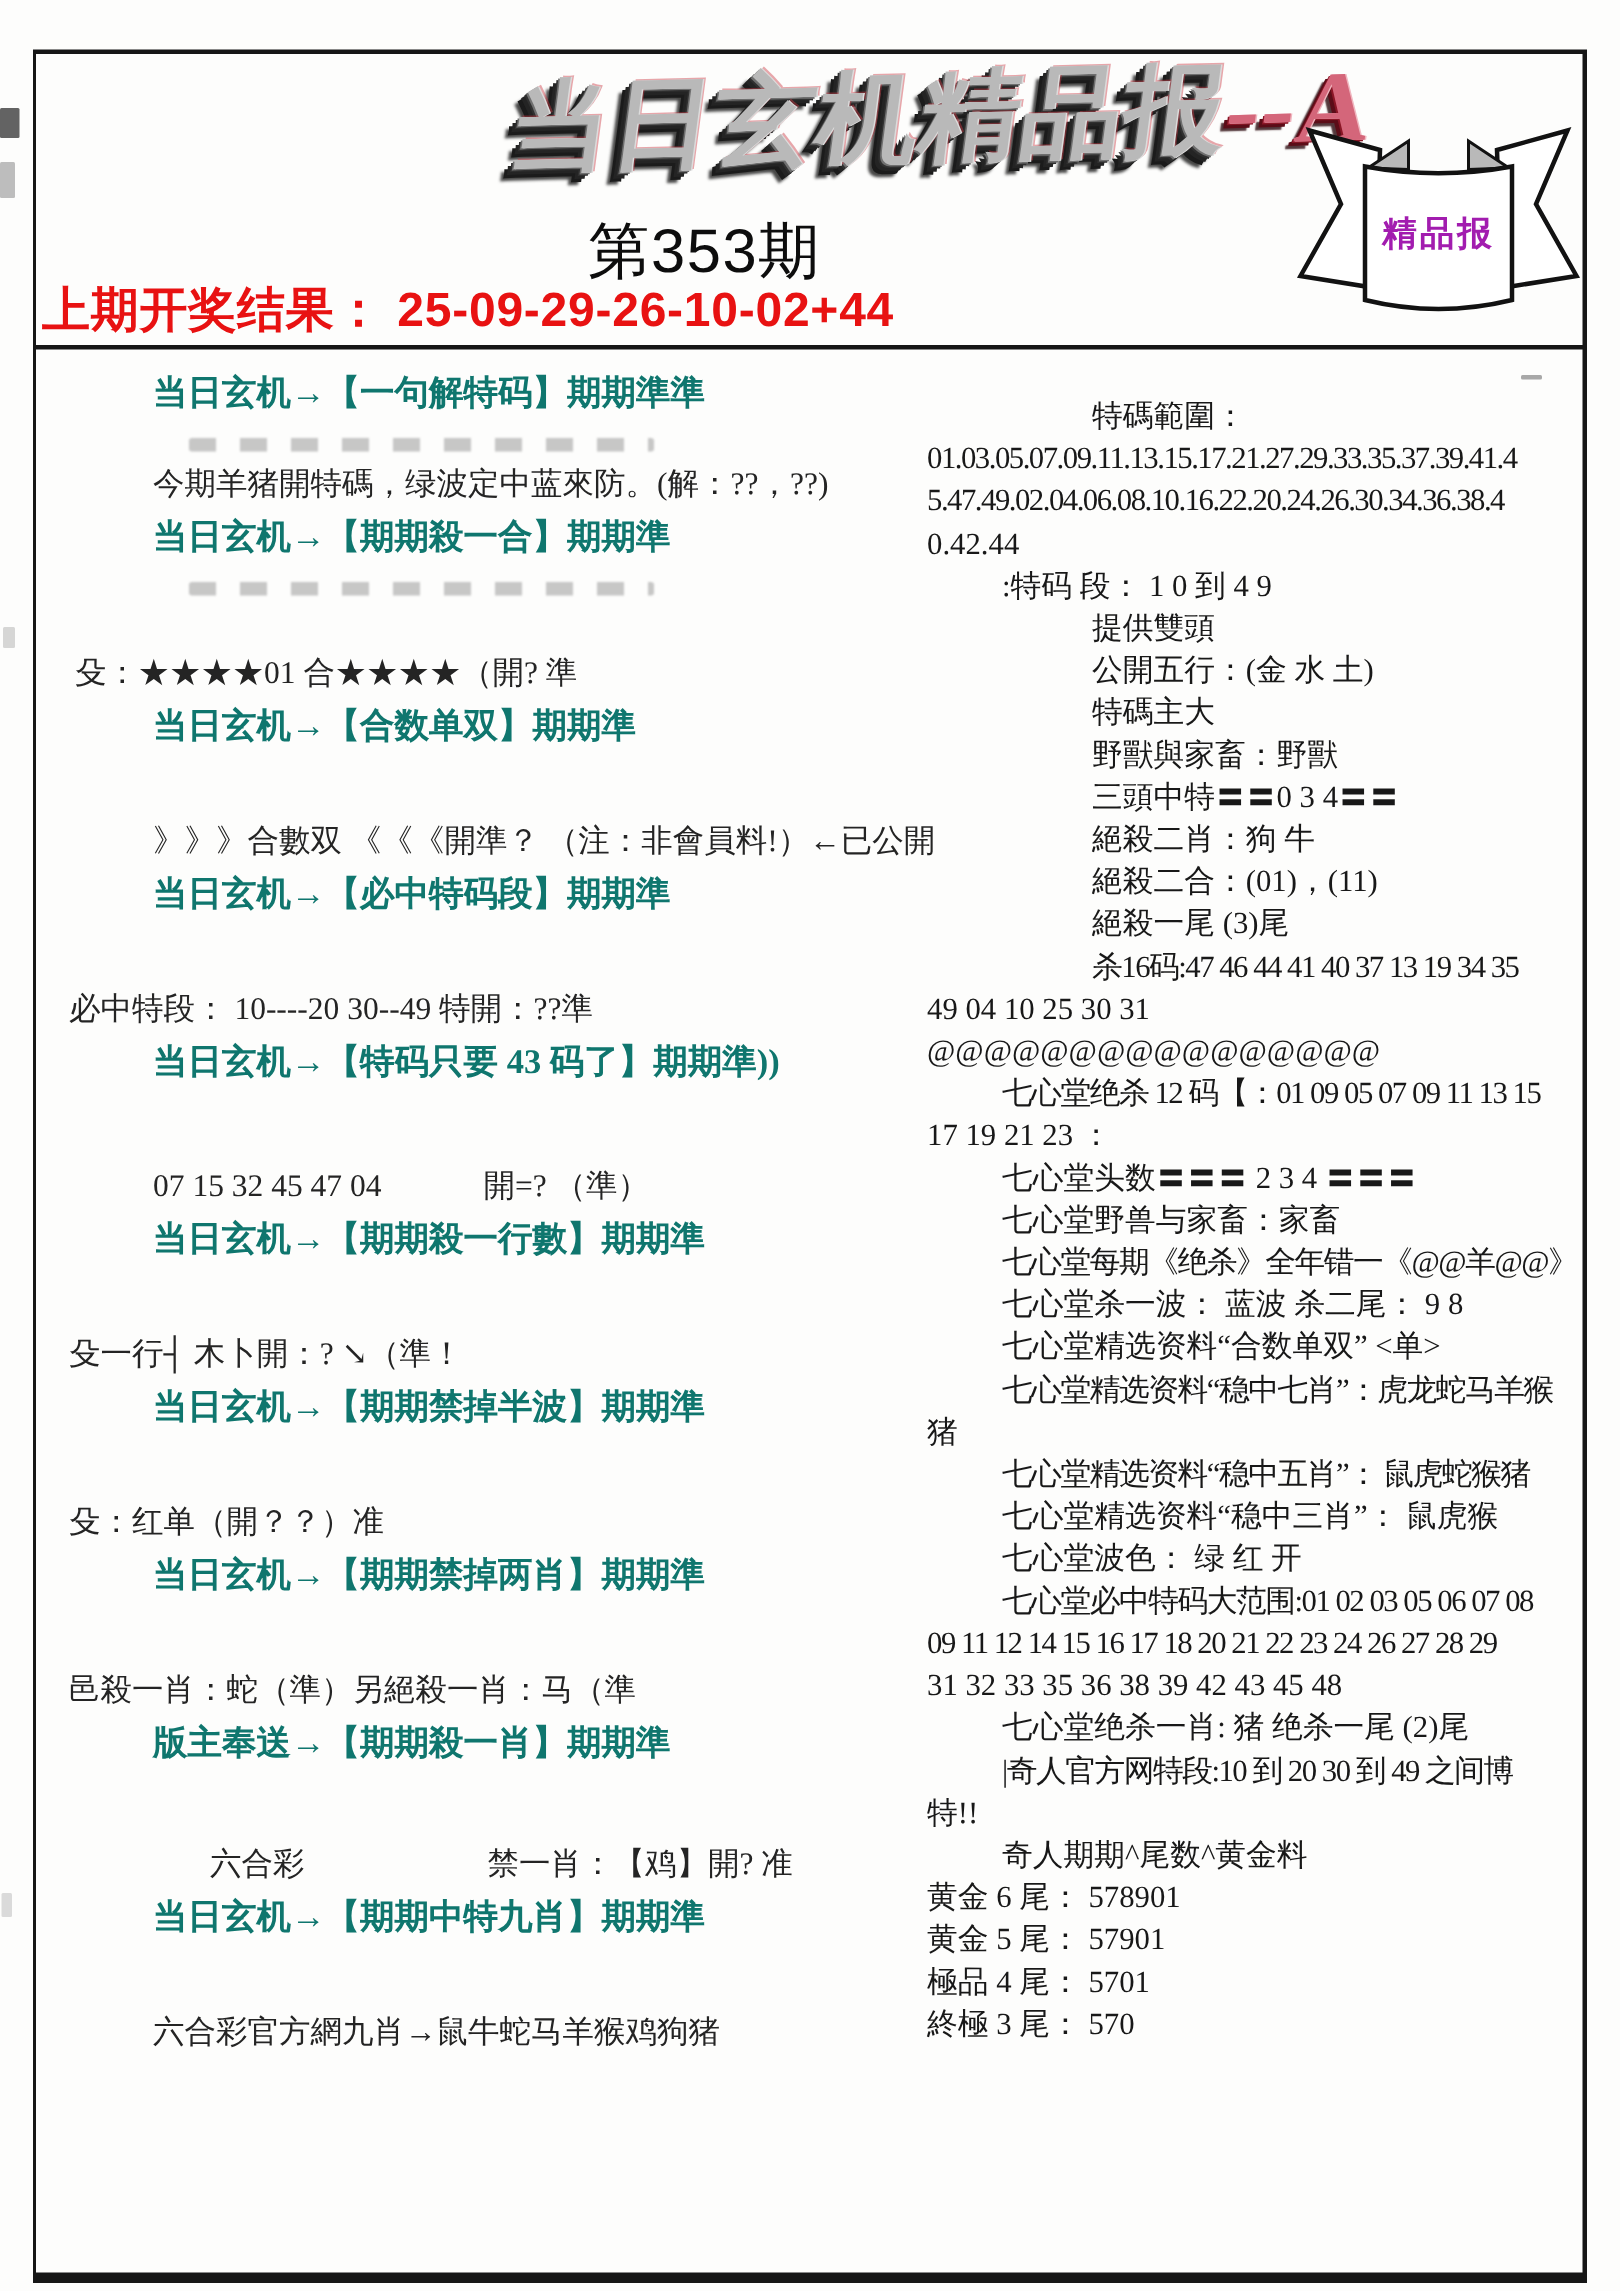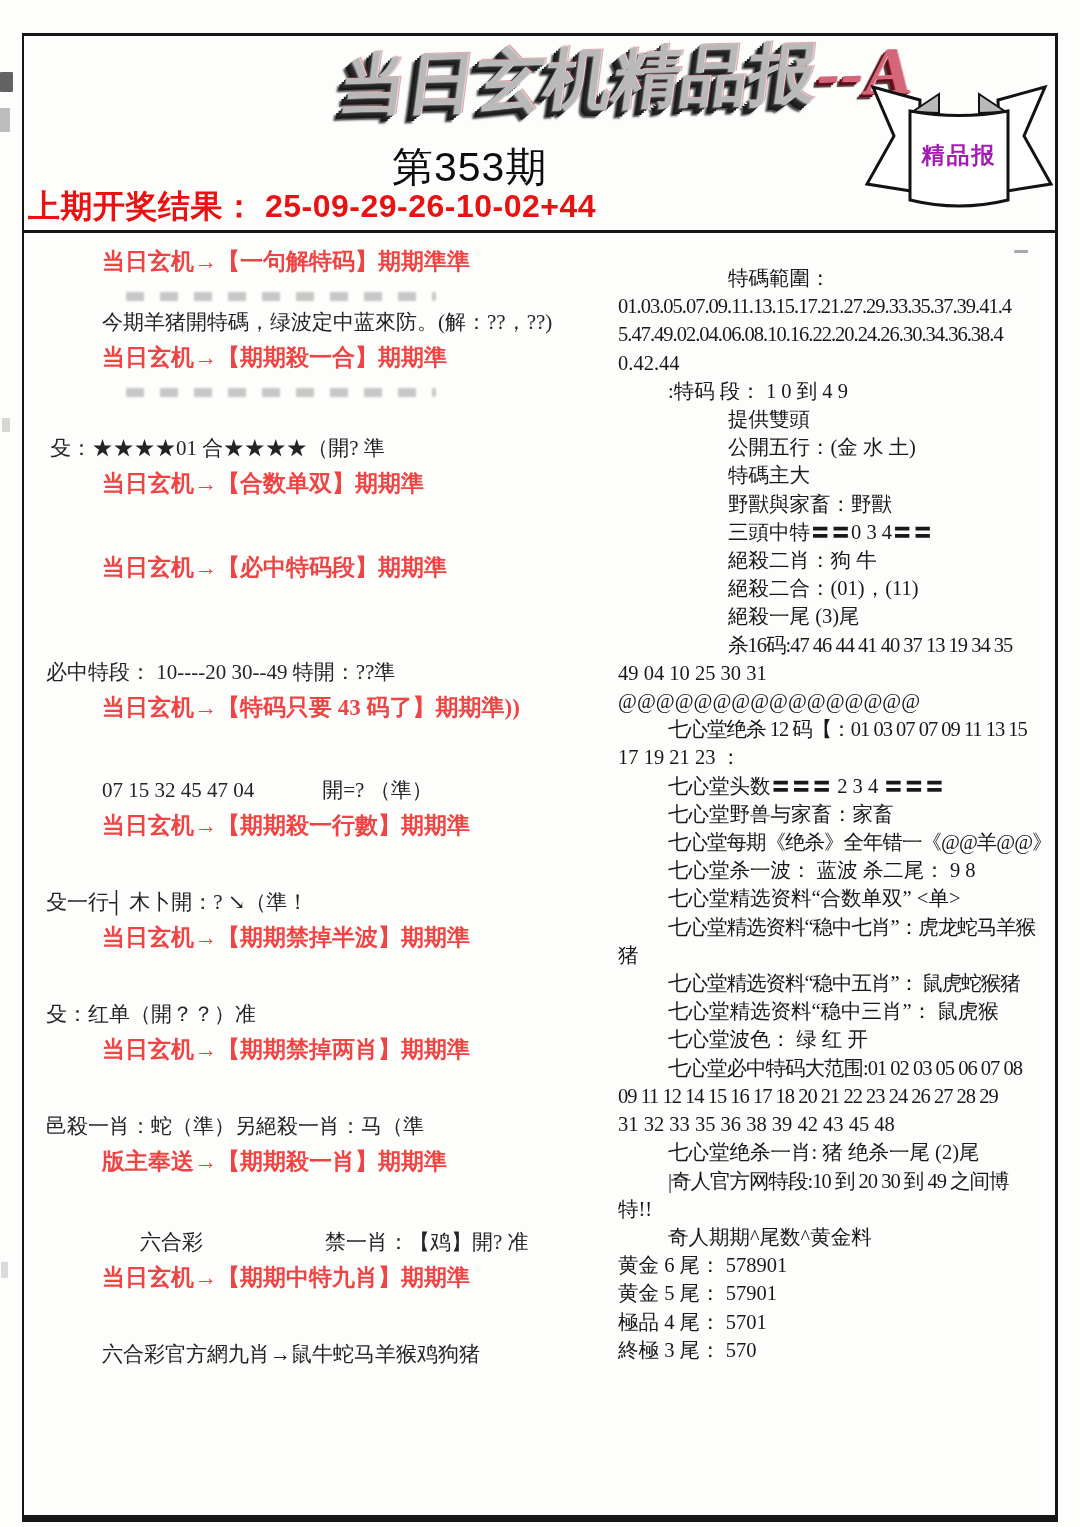--- a/index.html
+++ b/index.html
@@ -57,21 +57,21 @@
     position:absolute;left:47px;top:56px;width:98px;text-align:center;
     font-family:"Liberation Sans","DejaVu Sans",sans-serif;
     font-size:23px;font-weight:bold;color:#a21caf;letter-spacing:2px;
   }
 
   
   .group{position:absolute;left:30px;width:585px;white-space:nowrap;}
   .pre{margin-left:72px;font-size:21px;line-height:28px;color:#242424;}
   .pre.flush{margin-left:16px;}
   .pre .gap-b{display:inline-block;}
-  .head{margin-left:72px;margin-top:7px;font-size:23px;font-weight:bold;line-height:30px;color:#ef4444;}
+  .head{margin-left:72px;margin-top:7px;font-size:23px;font-weight:bold;line-height:30px;color:#0f766e;}
   .ghost{
     height:9px;width:310px;margin:15px 0 0 96px;border-radius:2px;
     background:repeating-linear-gradient(90deg,rgba(110,110,110,.38) 0 18px,transparent 18px 34px);
     filter:blur(.8px);
   }
   .footer-line{position:absolute;left:102px;top:1340px;font-size:21px;white-space:nowrap;color:#242424;}
 
   
   .rcol{
     position:absolute;left:596px;top:264px;width:462px;z-index:1;
@@ -133,20 +133,21 @@
     <div class="head">当日玄机→【期期殺一合】期期準</div>
     <div class="ghost"></div>
   </div>
 
   <div class="group" style="top:434px">
     <div class="pre flush" style="margin-left:20px">殳：★★★★01 合★★★★（開? 準</div>
     <div class="head">当日玄机→【合数单双】期期準</div>
   </div>
 
   <div class="group" style="top:546px">
+    <div class="pre">》》》合數双 《《《開準？ （注：非會員料!）←已公開</div>
     <div class="head">当日玄机→【必中特码段】期期準</div>
   </div>
 
   <div class="group" style="top:658px">
     <div class="pre flush">必中特段：  10----20 30--49 特開：??準</div>
     <div class="head">当日玄机→【特码只要 43 码了】期期準))</div>
   </div>
 
   <div class="group" style="top:776px">
     <div class="pre"><span>07 15 32 45 47 04</span><span class="gap-b" style="margin-left:68px">開=? （準）</span></div>
@@ -185,21 +186,21 @@
     <div class="in2">公開五行：(金  水  土)</div>
     <div class="in2">特碼主大</div>
     <div class="in2">野獸與家畜：野獸</div>
     <div class="in2">三頭中特〓〓0 3 4〓〓</div>
     <div class="in2">絕殺二肖：狗 牛</div>
     <div class="in2">絕殺二合：(01)，(11)</div>
     <div class="in2">絕殺一尾 (3)尾</div>
     <div class="in2 tight">杀16码:47 46 44 41 40 37 13 19 34 35</div>
     <div class="in0">49 04 10 25 30 31</div>
     <div class="in0">@@@@@@@@@@@@@@@@</div>
-    <div class="in1 tight">七心堂绝杀 12 码【：01 03 07 07 09 11 13 15</div>
+    <div class="in1 tight">七心堂绝杀 12 码【：01 09 05 07 09 11 13 15</div>
     <div class="in0">17 19 21 23 ：</div>
     <div class="in1">七心堂头数〓〓〓 2    3    4 〓〓〓</div>
     <div class="in1">七心堂野兽与家畜：家畜</div>
     <div class="in1 tight">七心堂每期《绝杀》全年错一《@@羊@@》</div>
     <div class="in1">七心堂杀一波： 蓝波 杀二尾： 9  8</div>
     <div class="in1">七心堂精选资料“合数单双”  &lt;单&gt;</div>
     <div class="in1 tight">七心堂精选资料“稳中七肖”：虎龙蛇马羊猴</div>
     <div class="in0">猪</div>
     <div class="in1 tight">七心堂精选资料“稳中五肖”： 鼠虎蛇猴猪</div>
     <div class="in1">七心堂精选资料“稳中三肖”： 鼠虎猴</div>

